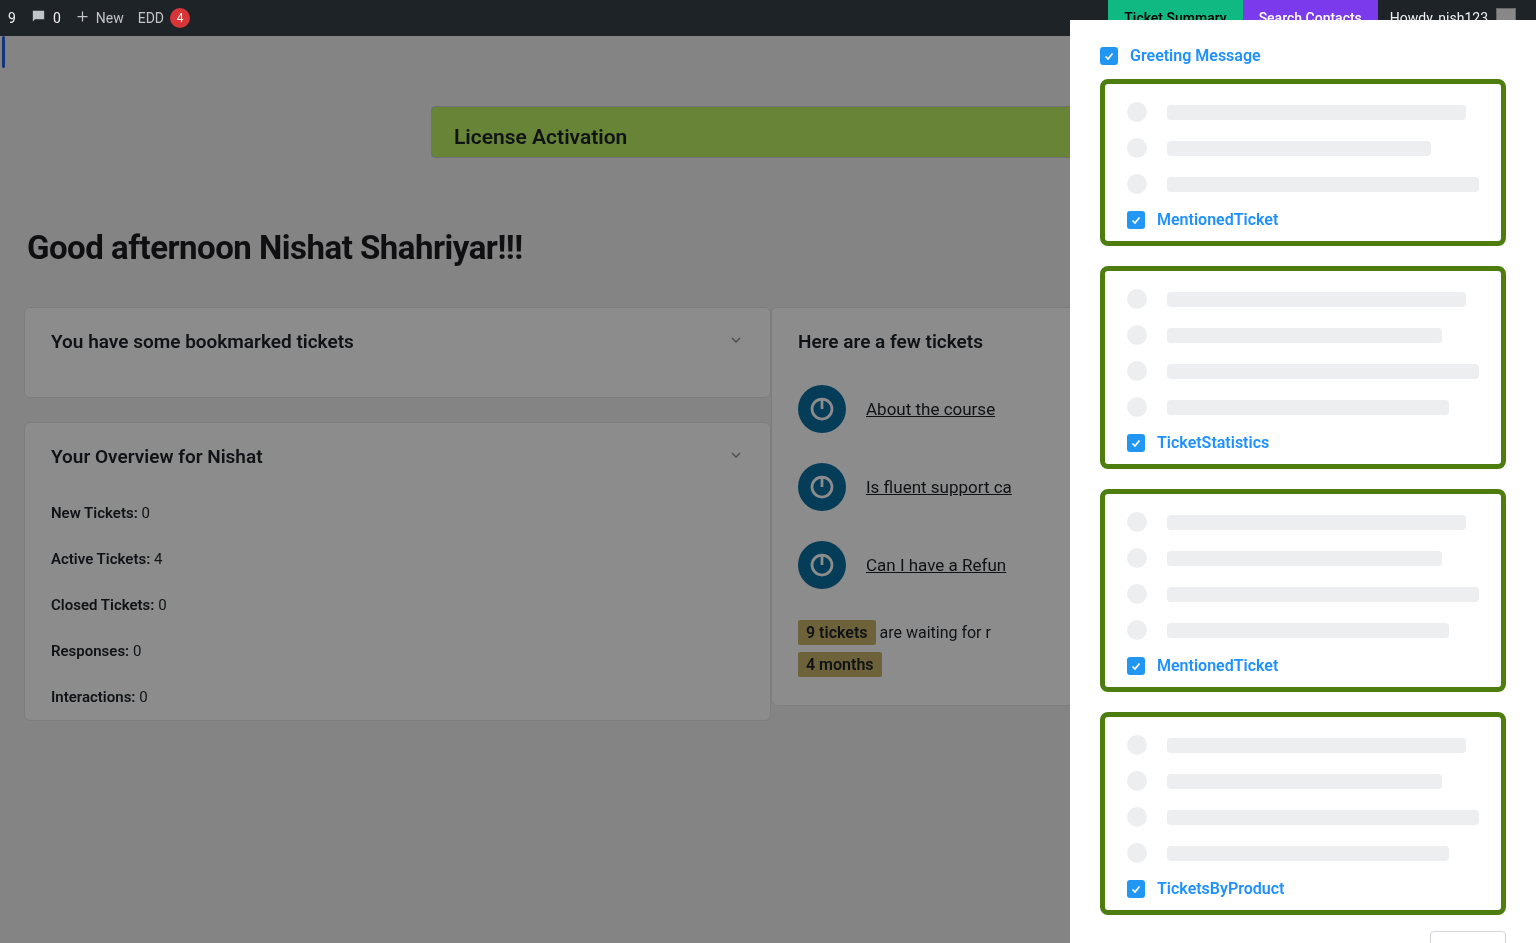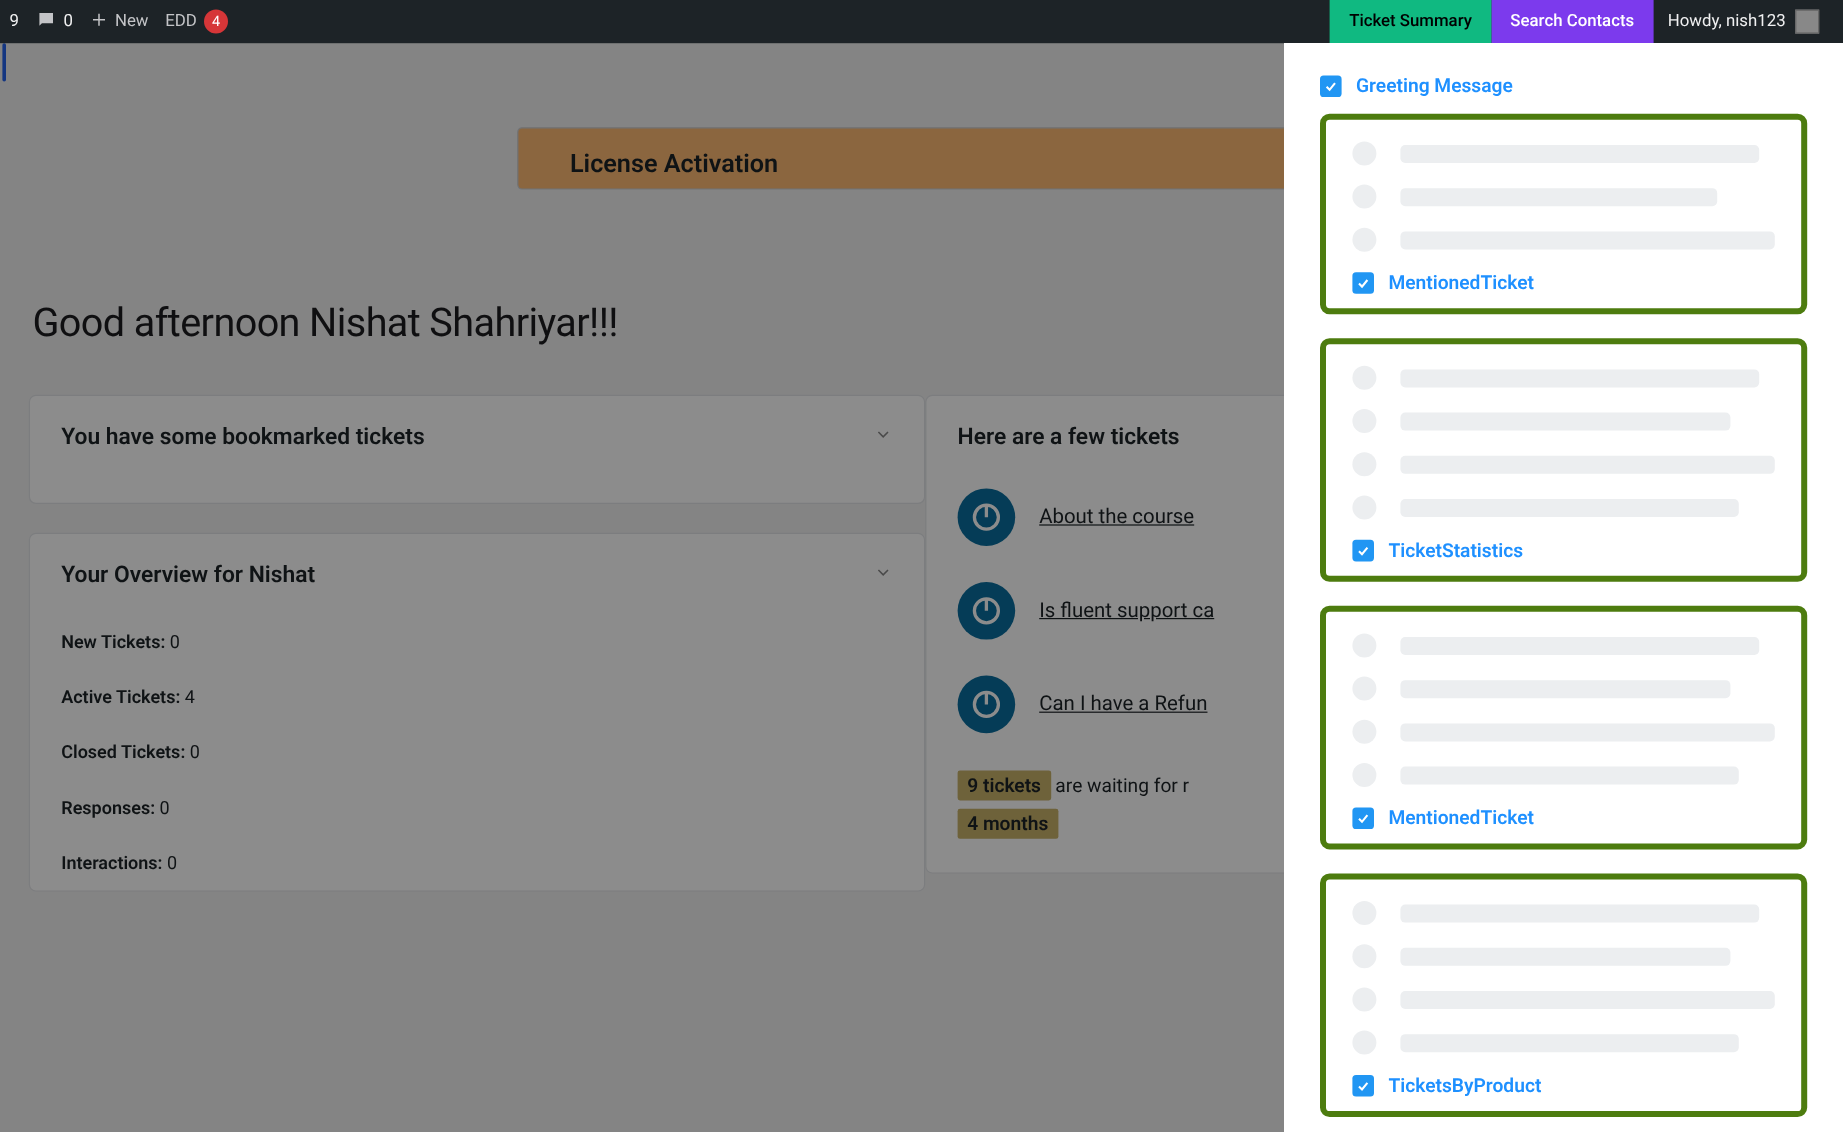--- a/index.html
+++ b/index.html
@@ -14,26 +14,26 @@
   .admin-bar .spacer { flex: 1; }
   .admin-bar .btn-green { background: #10b981; color: #000000; padding: 0 16px; height: 50px; display: flex; align-items: center; font-weight: 500; cursor: pointer; }
   .admin-bar .btn-purple { background: #7c3aed; color: #fff; padding: 0 16px; height: 36px; display: flex; align-items: center; font-weight: 500; cursor: pointer; }
   .admin-bar .howdy { padding: 0 12px; display: flex; align-items: center; gap: 8px; color: #f0f0f1; cursor: pointer; }
   .admin-bar .avatar { width: 20px; height: 20px; background: #888; border: 1px solid #666; }
 
   
   .main { position: absolute; top: 36px; left: 0; right: 0; bottom: 0; padding: 0 18px 0 24px; overflow: hidden; }
   .blue-edge { position: absolute; left: 2px; top: 36px; width: 3px; height: 32px; background: #2563eb; border-radius: 2px; }
 
-  .notice-box { margin: 70px auto 0; width: 680px; border: 1px solid #ccd0d4; background: #fdba74; border-radius: 4px; padding-left: 21px; }
+  .notice-box { margin: 70px auto 0; width: 680px; border: 1px solid #ccd0d4; background: #bef264; border-radius: 4px; }
   .notice-title { padding: 18px 22px 8px; font-size: 21px; font-weight: 600; color: #1d2327; }
   .notice-body { padding: 10px 22px 22px; font-size: 15px; color: #1d2327; line-height: 1.5; }
   .notice-body a { color: #2271b1; text-decoration: underline; }
 
-  .greeting { font-size: 33px; font-weight: 400; color: #1d1d1f; margin: 92px 0 40px 3px; letter-spacing: -0.5px; }
+  .greeting { font-size: 33px; font-weight: 700; color: #1d1d1f; margin: 70px 0 40px 3px; letter-spacing: -0.5px; }
 
   .two-col { display: flex; }
   .col { flex: 1; }
 
   .card { background: #fff; border: 1px solid #e2e4e7; border-radius: 6px; margin-bottom: 24px; }
   .card-header { padding: 22px 26px; font-size: 19px; font-weight: 600; color: #1d2327; display: flex; align-items: center; justify-content: space-between; }
   .chev { color: #888; }
   .stat-row { padding: 14px 26px; font-size: 15px; color: #1d2327; }
   .stat-row b { font-weight: 600; }
 
@@ -42,21 +42,21 @@
   .ticket-avatar svg { width: 30px; height: 30px; }
   .ticket-link { font-size: 17px; color: #1d2327; text-decoration: underline; }
 
   .wait-line { padding: 8px 26px 24px; font-size: 16px; color: #1d2327; line-height: 2; }
   .hl { background: #c8b26a; padding: 3px 8px; font-weight: 600; border-radius: 2px; }
 
   
   .overlay { position: absolute; inset: 0; top: 0; background: rgba(0,0,0,0.45); z-index: 3; }
 
   
-  .panel { position: absolute; top: 36px; right: 0; bottom: 0; width: 466px; background: #fff; z-index: 10; display: flex; flex-direction: column; padding: 26px 30px 12px 30px; overflow-y: auto; }
+  .panel { position: absolute; top: 20px; right: 0; bottom: 0; width: 466px; background: #fff; z-index: 10; display: flex; flex-direction: column; padding: 26px 30px 12px 30px; overflow-y: auto; }
 
   .widget-block { border: 5px solid #4d7c0f; border-radius: 8px; padding: 18px 22px 12px; margin-bottom: 20px; }
   .check-row { display: flex; align-items: center; gap: 12px; margin-top: 4px; }
   .check-row.top { margin-bottom: 14px; margin-top: 0; }
   .cbox { width: 18px; height: 18px; background: #2196f3; border-radius: 3px; display: flex; align-items: center; justify-content: center; cursor: pointer; }
   .cbox svg { width: 12px; height: 12px; }
   .check-label { color: #1e90ff; font-weight: 600; font-size: 16px; }
 
   .skel-row { display: flex; align-items: center; gap: 20px; margin-bottom: 16px; }
   .skel-circle { width: 20px; height: 20px; border-radius: 50%; background: #eceef0; flex-shrink: 0; }

